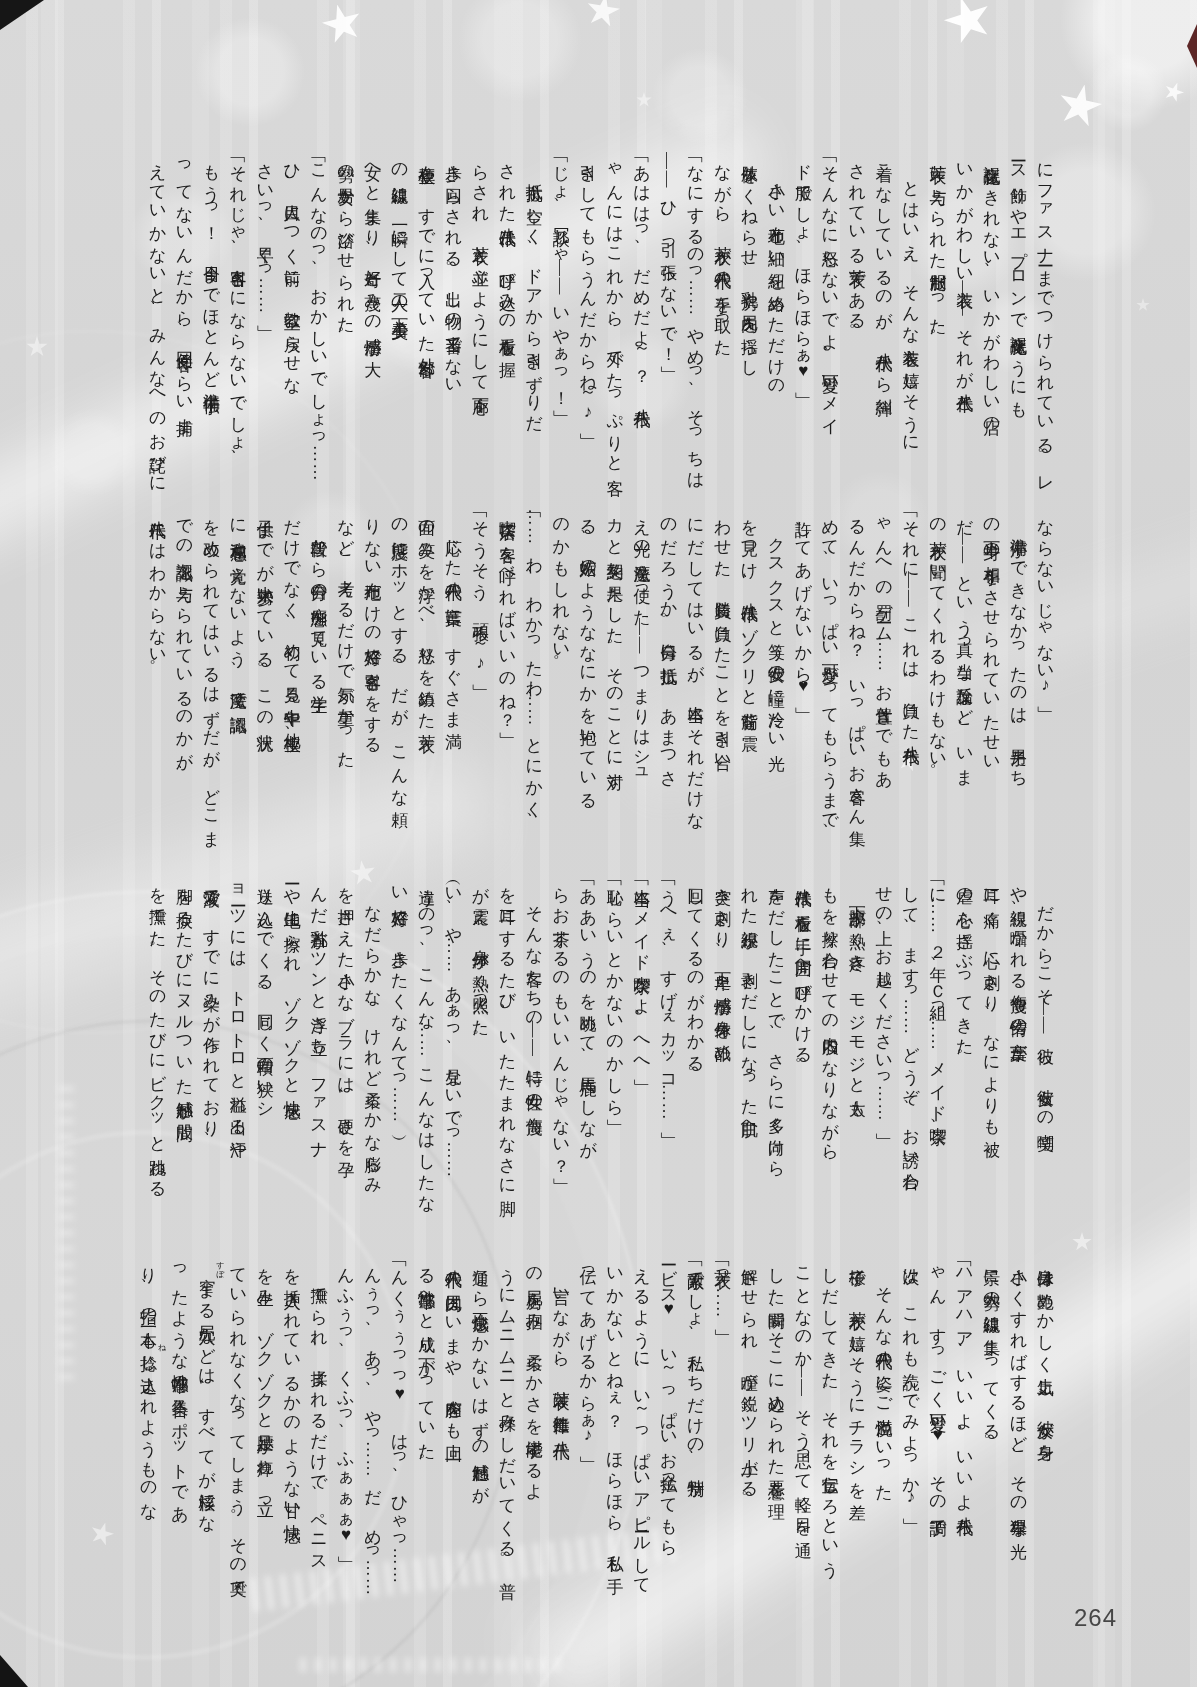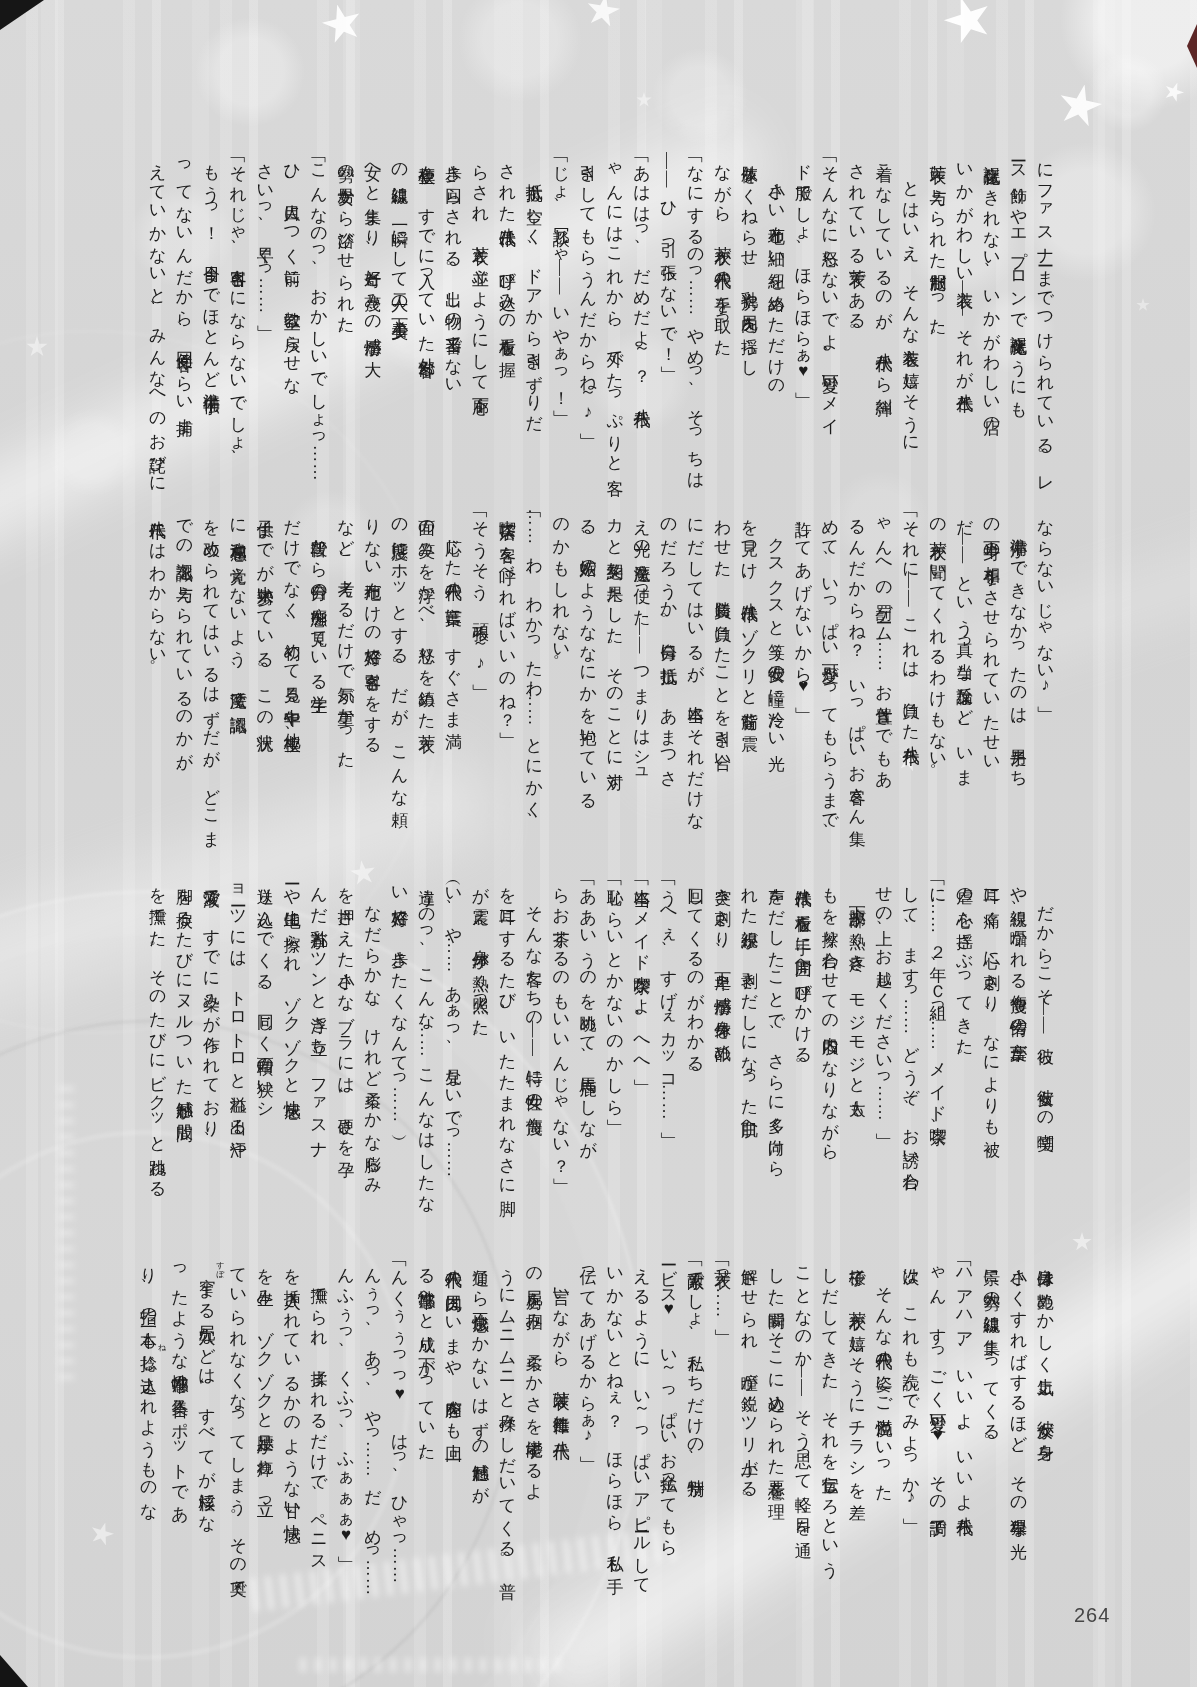--- a/index.html
+++ b/index.html
@@ -61,21 +61,21 @@
     writing-mode:vertical-rl; text-orientation:mixed;
     font-size:17px; letter-spacing:1.5px; line-height:26.9px;
     color:#1c1c1c; text-align:start;
   }
   .band-1 { top:152px; } .band-2 { top:507px; } .band-3 { top:875px; } .band-4 { top:1256px; }
   .tcol { white-space:nowrap; overflow:visible; }
   rt { font-size:8px; letter-spacing:0; }
   .page-number {
     position:absolute; left:1074px; top:1604px; width:70px;
     font-family:"Liberation Sans","DejaVu Sans",sans-serif;
-    font-size:20px; letter-spacing:1px; color:#464646;
+    font-size:24px; letter-spacing:1px; color:#464646;
   }
 </style>
 </head>
 <body>
 
 <div class="page">
 
   <div class="layer stripes"></div>
   <div class="layer bokeh"></div>
   <div class="ring ring1"></div>

